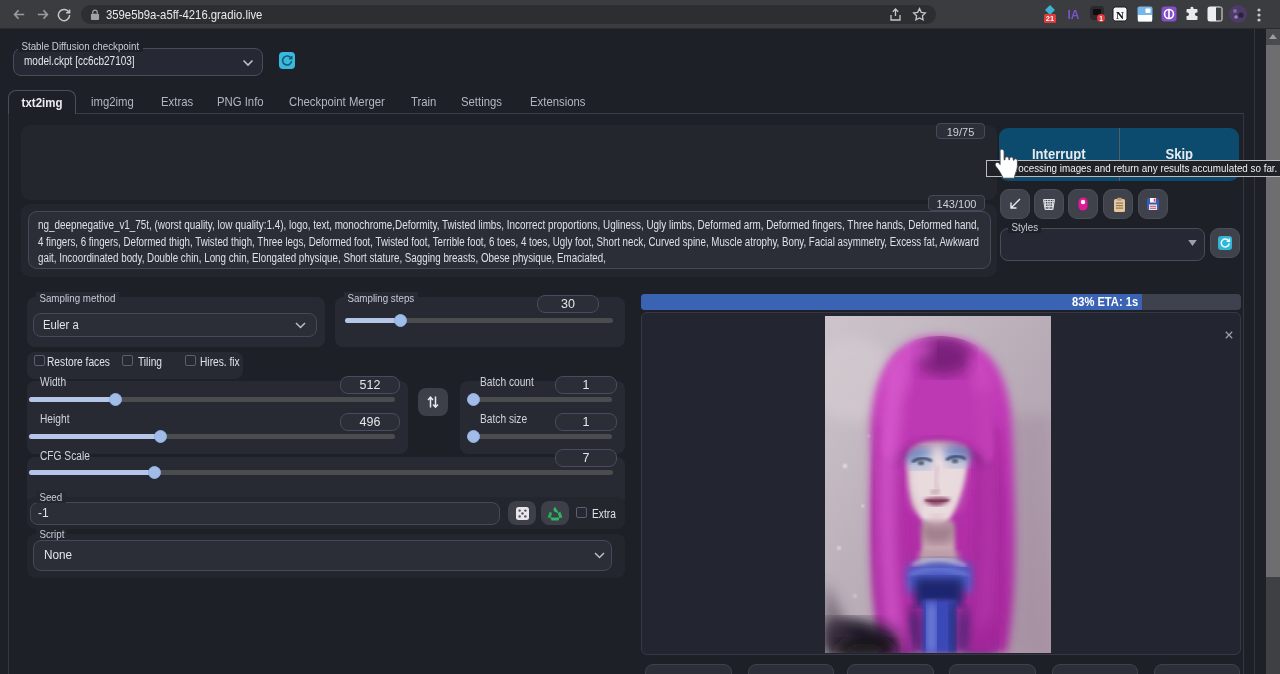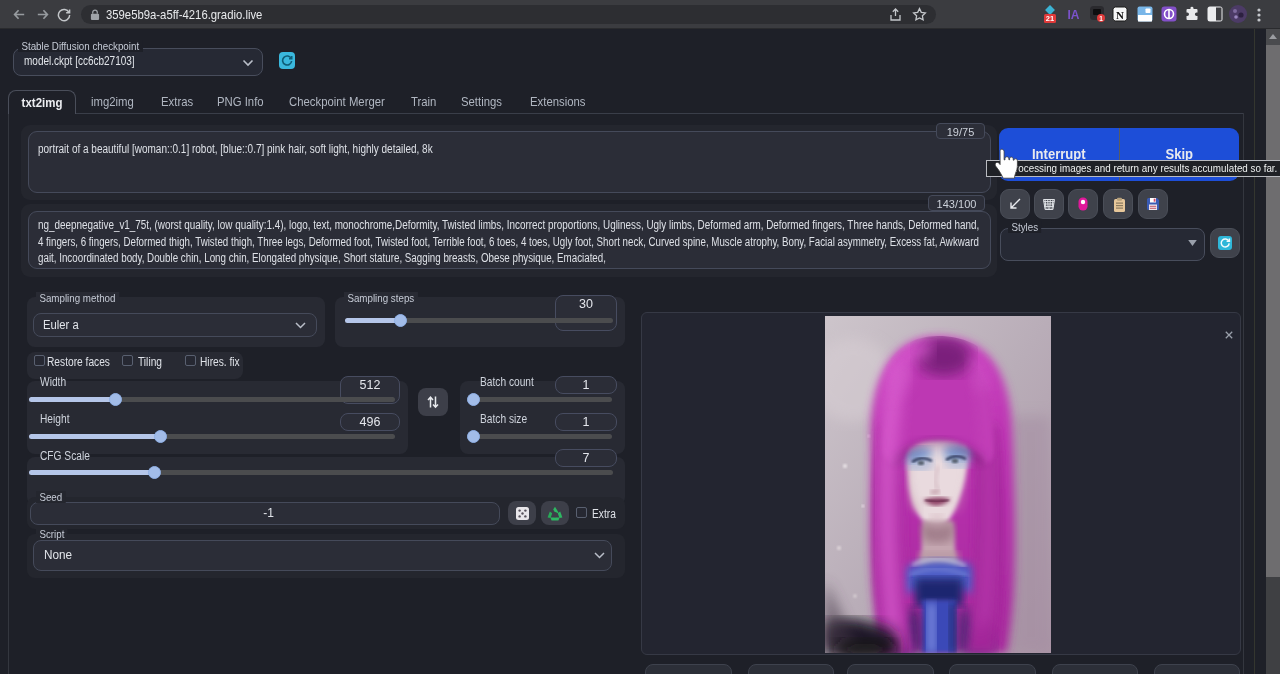--- a/index.html
+++ b/index.html
@@ -1,18 +1,18 @@
 <!DOCTYPE html>
 <html><head>
 <meta charset="utf-8">
 <style>
   * { margin:0; padding:0; box-sizing:border-box; }
   html,body { width:1280px; height:674px; overflow:hidden; }
   body { font-family:"Liberation Sans", sans-serif; background:#1e2028; position:relative; }
-  .abs { position:absolute;text-align:center; }
+  .abs { position:absolute; }
   .t { display:inline-block; transform-origin:0 50%; white-space:nowrap; }
 
   
   #chrome { position:absolute; left:0; top:0; width:1280px; height:29px; background:#3b3c40; border-bottom:1px solid #2a2b2e; }
   #chrome svg { position:absolute; }
   #pill { position:absolute; left:81px; top:5px; width:855px; height:19px; border-radius:10px; background:#2d2e32; }
   #url { position:absolute; left:106px; top:7px; font-size:13px; color:#e8eaec; }
 
   
   #page { position:absolute; left:0; top:29px; width:1280px; height:645px; background:#1e2028; }
@@ -36,21 +36,21 @@
   #tabline { position:absolute; left:8px; top:84px; width:1236px; height:1px; background:#3a3e49; }
   #cont-l { position:absolute; left:8px; top:84px; width:1px; height:561px; background:#34373f; }
   #cont-r { position:absolute; left:1243px; top:84px; width:1px; height:561px; background:#34373f; }
 
   
   .ta { position:absolute; left:28px; width:963px; background:#2b2d37; border:1px solid #454a5a; border-radius:9px; color:#dde0e6; }
   .counter { position:absolute; background:#2c2e38; border:1px solid #454a5a; border-radius:4px; font-size:11px; color:#ccd1da; text-align:center; z-index:2; }
   .negline { white-space:nowrap; transform-origin:0 50%; }
 
   
-  #btn-is { position:absolute; left:999px; top:99px; width:240px; height:53px; background:#1d4ed8; border-radius:9px; }
+  #btn-is { position:absolute; left:999px; top:99px; width:240px; height:53px; background:#0c4a6e; border-radius:9px; }
   #btn-is .lbl { position:absolute; top:18px; width:120px; text-align:center; font-size:14.5px; font-weight:bold; color:#e8eaee; }
   #btn-is .lbl span { display:inline-block; transform:scaleX(0.9); }
   #btn-is .div { position:absolute; left:120px; top:0; width:1px; height:53px; background:#595c64; }
 
   .icobtn { position:absolute; top:160px; width:30px; height:30px; background:#3f424b; border:1px solid #4a4e58; border-radius:9px; }
 
   
   #tooltip { position:absolute; left:986px; top:131px; width:298px; height:17px; background:#1f2126; border:1px solid #b9bbc0; color:#eef0f0; font-size:11.5px; line-height:15px; padding-left:28px; white-space:nowrap; overflow:hidden; z-index:5; }
 
   
@@ -180,21 +180,20 @@
   <div class="tab" style="left:461px;">Settings</div>
   <div class="tab" style="left:530px;">Extensions</div>
   <div id="tabline"></div>
   <div id="cont-l"></div>
   <div id="cont-r"></div>
   <div class="abs" style="left:1254px; top:0; width:1px; height:645px; background:#34362f;"></div>
 
   <div class="abs" style="left:21px; top:96px; width:976px; height:75px; background:#24262e; border-radius:9px;"></div>
   <div class="abs" style="left:21px; top:175px; width:976px; height:73px; background:#24262e; border-radius:9px;"></div>
   <div class="counter" style="left:936px; top:94px; width:49px; height:16px; line-height:16px;">19/75</div>
-  <div class="ta" style="top:102px; height:62px; font-size:12.5px; padding:10px 8px 0 9px;"><span class="t" style="transform:scaleX(0.8)">portrait of a beautiful [woman::0.1] robot, [blue::0.7] pink hair, soft light, highly detailed, 8k</span></div>
 
   <div class="counter" style="left:928px; top:166px; width:57px; height:16px; line-height:16px;">143/100</div>
   <div class="ta" style="top:182px; height:58px; font-size:12px; line-height:16.5px; padding:5px 0 0 9px;">
     <div class="negline" style="transform:scaleX(0.824)">ng_deepnegative_v1_75t, (worst quality, low quality:1.4), logo, text, monochrome,Deformity, Twisted limbs, Incorrect proportions, Ugliness, Ugly limbs, Deformed arm, Deformed fingers, Three hands, Deformed hand,</div>
     <div class="negline" style="transform:scaleX(0.811)">4 fingers, 6 fingers, Deformed thigh, Twisted thigh, Three legs, Deformed foot, Twisted foot, Terrible foot, 6 toes, 4 toes, Ugly foot, Short neck, Curved spine, Muscle atrophy, Bony, Facial asymmetry, Excess fat, Awkward</div>
     <div class="negline" style="transform:scaleX(0.815)">gait, Incoordinated body, Double chin, Long chin, Elongated physique, Short stature, Sagging breasts, Obese physique, Emaciated,</div>
   </div>
 
   <div id="btn-is">
     <div class="lbl" style="left:0;"><span>Interrupt</span></div>
@@ -249,36 +248,36 @@
   <div class="panel" style="left:27px; top:268px; width:298px; height:50px;"></div>
   <div class="block-label" style="left:36px; top:263px; background:#282a33;">Sampling method</div>
   <div class="abs" style="left:33px; top:284px; width:284px; height:24px; background:#2b2d37; border:1px solid #454a5a; border-radius:8px;"></div>
   <div class="abs" style="left:43px; top:289px; font-size:12.5px; color:#e2e5ea;"><span class="t" style="transform:scaleX(0.9)">Euler a</span></div>
   <svg width="11" height="7" style="left:295px; top:293px;" viewBox="0 0 11 7" fill="none" stroke="#b9bec8" stroke-width="1.5">
       <path d="M1 1l4.5 4.5L10 1"></path>
     </svg>
 
   <div class="panel" style="left:335px; top:268px; width:290px; height:50px;"></div>
   <div class="block-label" style="left:344px; top:263px; background:#282a33;">Sampling steps</div>
-  <div class="numbox" style="left:555px; top:266px; width:62px; height:36px; line-height:17px;">30</div>
+  <div class="numbox" style="left:537px; top:266px; width:62px; height:18px; line-height:17px;">30</div>
   <div class="slider-track" style="left:345px; top:289px; width:268px;"></div>
   <div class="slider-fill" style="left:345px; top:289px; width:55px;"></div>
   <div class="slider-knob" style="left:394px; top:285px;"></div>
 
   <div class="panel" style="left:27px; top:323px; width:216px; height:27px;"></div>
   <div class="cb" style="left:34px; top:326px;"></div>
   <div class="lab" style="left:47px; top:326px; color:#dfe2e8;">Restore faces</div>
   <div class="cb" style="left:122px; top:326px;"></div>
   <div class="lab" style="left:138px; top:326px; color:#dfe2e8;">Tiling</div>
   <div class="cb" style="left:185px; top:326px;"></div>
   <div class="lab" style="left:200px; top:326px; color:#dfe2e8;">Hires. fix</div>
 
   <div class="panel" style="left:27px; top:352px; width:381px; height:73px;"></div>
   <div class="lab" style="left:40px; top:346px;">Width</div>
-  <div class="numbox" style="left:340px; top:347px; width:60px; height:28px; line-height:17px;">512</div>
+  <div class="numbox" style="left:340px; top:347px; width:60px; height:18px; line-height:17px;">512</div>
   <div class="slider-track" style="left:29px; top:368px; width:366px;"></div>
   <div class="slider-fill" style="left:29px; top:368px; width:86px;"></div>
   <div class="slider-knob" style="left:109px; top:364px;"></div>
   <div class="lab" style="left:40px; top:383px;">Height</div>
   <div class="numbox" style="left:340px; top:384px; width:60px; height:18px; line-height:17px;">496</div>
   <div class="slider-track" style="left:29px; top:405px; width:366px;"></div>
   <div class="slider-fill" style="left:29px; top:405px; width:131px;"></div>
   <div class="slider-knob" style="left:154px; top:401px;"></div>
 
   <div class="abs" style="left:418px; top:359px; width:30px; height:28px; background:#3d3f49; border-radius:8px;"><svg width="14" height="14" style="margin:7px 8px" viewBox="0 0 14 14" fill="none" stroke="#e8eaee" stroke-width="1.5">
@@ -329,20 +328,24 @@
   <div class="cb" style="left:576px; top:478px;"></div>
   <div class="lab" style="left:592px; top:478px; color:#dfe2e8;">Extra</div>
 
   <div class="block-label" style="left:36px; top:499px; background:#24262e;">Script</div>
   <div class="abs" style="left:33px; top:511px; width:579px; height:31px; background:#2b2d37; border:1px solid #454a5a; border-radius:8px;"></div>
   <div class="abs" style="left:44px; top:519px; font-size:12.5px; color:#e2e5ea;"><span class="t" style="transform:scaleX(0.94)">None</span></div>
   <svg width="11" height="7" style="left:594px; top:523px;" viewBox="0 0 11 7" fill="none" stroke="#b9bec8" stroke-width="1.5">
       <path d="M1 1l4.5 4.5L10 1"></path>
     </svg>
 
+  <div id="prog">
+      <div id="prog-fill"></div>
+      <div id="prog-txt"><span>83% ETA: 1s</span></div>
+    </div>
 
   <div id="gallery"></div>
   <svg width="10" height="10" style="left:1224px; top:301px;" viewBox="0 0 14 14" stroke="#9aa0aa" stroke-width="1.8" fill="none">
       <path d="M2.5 2.5 11.5 11.5M11.5 2.5 2.5 11.5"></path>
     </svg>
 
   <svg id="gimg" viewBox="0 0 226 337">
   <defs>
     <linearGradient id="bgg" x1="0" y1="0" x2="1" y2="1">
       <stop offset="0" stop-color="#cdc5cb"></stop>

